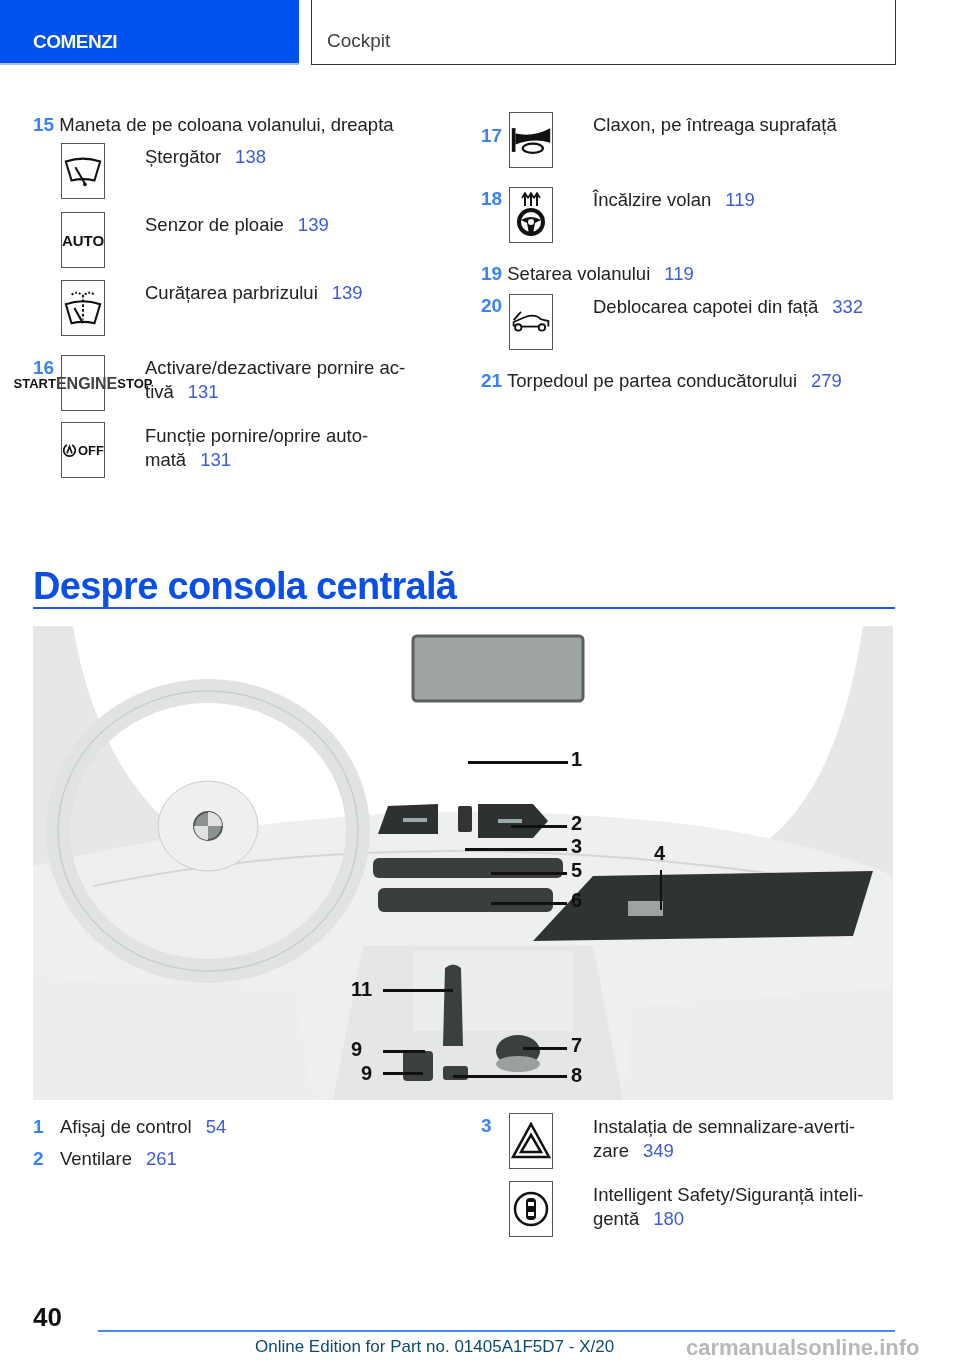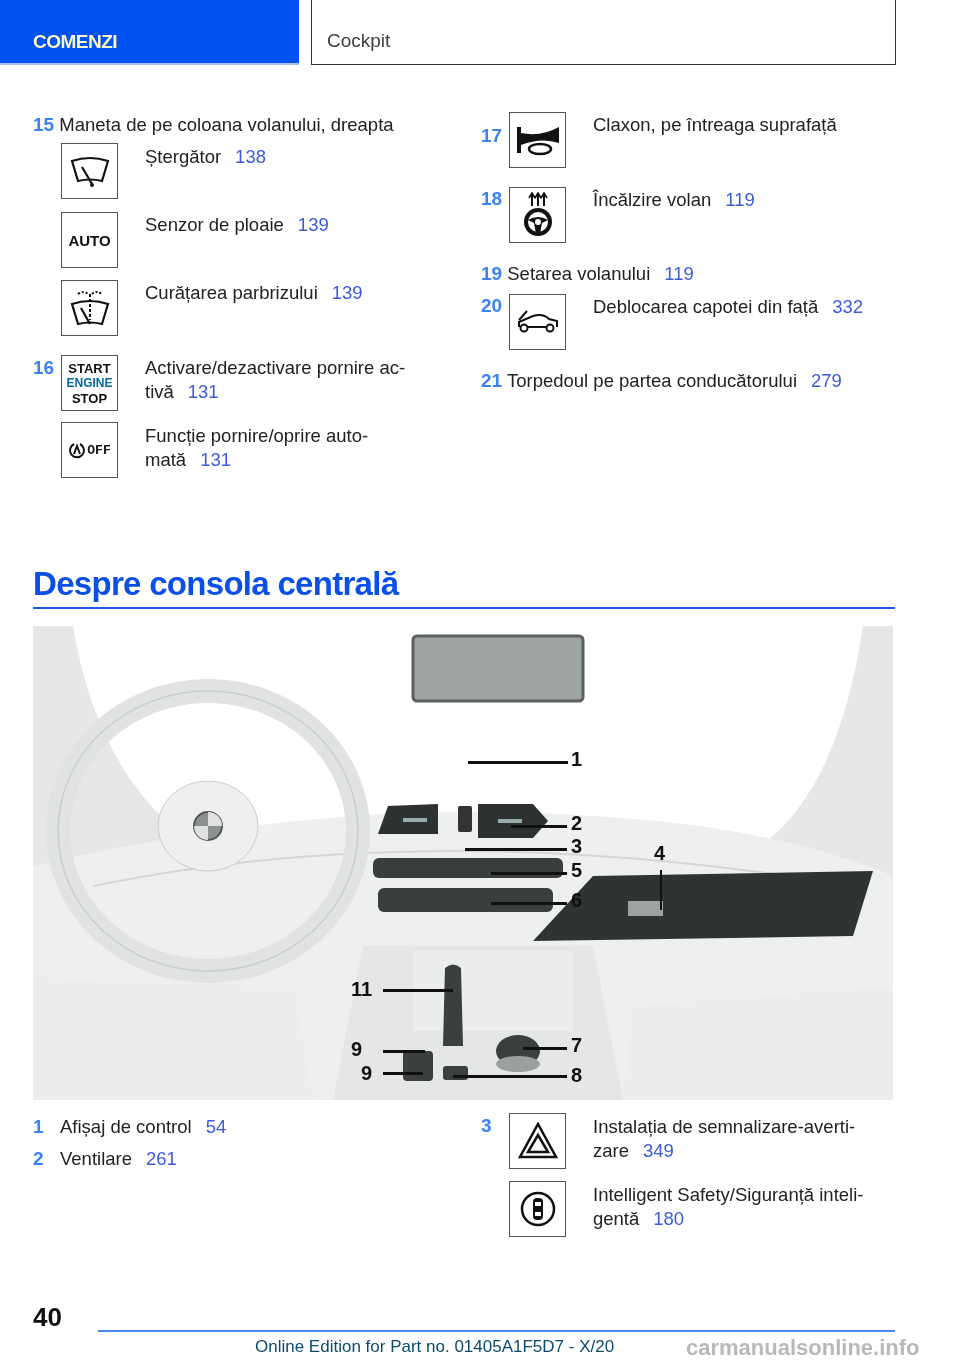--- a/index.html
+++ b/index.html
@@ -10,23 +10,23 @@
   .hdr-section { position: absolute; left: 0; top: 0; width: 299px; height: 65px; background: #0052f0; border-bottom: 2px solid #a9c1ef; }
   .hdr-section span { position: absolute; left: 33px; top: 31px; font-size: 19px; font-weight: bold; color: #fef9c3; letter-spacing: -0.5px; }
   .hdr-chapter { position: absolute; left: 311px; top: -2px; width: 585px; height: 67px; border: 1.5px solid #333; border-top: none; }
   .hdr-chapter span { position: absolute; left: 15px; top: 32px; font-size: 19px; color: #404040; }
 
   .num { font-weight: bold; font-size: 19px; color: #3b82f6; }
   .txt { font-size: 18.5px; color: #222; line-height: 24px; }
   .ref { color: #3b5bdb; margin-left: 14px; }
 
   .abs { position: absolute; }
-  .iconbox { position: absolute; width: 57px; height: 56px; border: 1.3px solid #555; background: #fff; display: flex; align-items: center; justify-content: center; }
-
-  .section-title { position: absolute; left: 33px; top: 565px; font-size: 33px; font-weight: bold; color: #0a4fe6; letter-spacing: -0.7px; }
+  .iconbox { position: absolute; width: 44px; height: 56px; border: 1.3px solid #555; background: #fff; display: flex; align-items: center; justify-content: center; }
+
+  .section-title { position: absolute; left: 33px; top: 565px; font-size: 38px; font-weight: bold; color: #0a4fe6; letter-spacing: -0.7px; }
   .section-rule { position: absolute; left: 33px; top: 607px; width: 862px; height: 2px; background: #1d5fe0; }
 
   .figure { position: absolute; left: 33px; top: 626px; width: 860px; height: 474px; background: #ececec; overflow: hidden; }
 
   .callout { position: absolute; font-size: 20px; font-weight: bold; color: #111; }
   .leader { position: absolute; height: 3px; background: #111; }
 
   .page-number { position: absolute; left: 33px; top: 1302px; font-size: 26px; font-weight: bold; color: #111; }
   .footer-rule { position: absolute; left: 98px; top: 1330px; width: 797px; height: 2px; background: #4a86f0; }
   .footer-text { position: absolute; left: 255px; top: 1337px; font-size: 17px; color: #0c4a6e; white-space: nowrap; }
@@ -71,36 +71,36 @@
       <path d="M4 18 Q22 12 40 18 L34 38 Q22 35 10 38 Z" fill="none" stroke="#111" stroke-width="2.2"></path>
       <line x1="22" y1="8" x2="22" y2="34" stroke="#111" stroke-width="2" stroke-dasharray="3 2"></line>
       <line x1="13" y1="22" x2="22" y2="38" stroke="#111" stroke-width="2.2"></line>
     </svg>
 </div>
 <div class="abs txt" style="left:145px; top:281px;">
   <span>Curățarea parbrizului</span><span class="ref">139</span>
 </div>
 
 <div class="abs num" style="left:33px; top:357px;">16</div>
-<div class="iconbox" style="left:61px; top:355px; flex-direction:column; line-height:15px;">
+<div class="iconbox" style="left:61px; top:355px; flex-direction:row; line-height:15px;">
   <span style="font-size:13px; font-weight:bold; color:#111;">START</span>
-  <span style="font-size:12px; font-weight:bold; color:#0369a1;">ENGINE</span>
+  <span style="font-size:16px; font-weight:bold; color:#404040;">ENGINE</span>
   <span style="font-size:13px; font-weight:bold; color:#111;">STOP</span>
 </div>
 <div class="abs txt" style="left:145px; top:356px;">
   <div>Activare/dezactivare pornire ac-</div>
   <div><span>tivă</span><span class="ref">131</span></div>
 </div>
 
 <div class="iconbox" style="left:61px; top:422px;">
   <svg width="18" height="18" viewBox="0 0 18 18">
       <path d="M6 3 A7 7 0 1 0 12 3" fill="none" stroke="#111" stroke-width="2"></path>
       <path d="M6 13 L9 5 L12 13" fill="none" stroke="#111" stroke-width="2"></path>
     </svg>
-  <span style="font-size:13px; font-weight:bold; color:#111; margin-left:1px;font-family:Liberation Mono, monospace;">OFF</span>
+  <span style="font-size:13px; font-weight:bold; color:#111; margin-left:1px;">OFF</span>
 </div>
 <div class="abs txt" style="left:145px; top:424px;">
   <div>Funcție pornire/oprire auto-</div>
   <div><span>mată</span><span class="ref">131</span></div>
 </div>
 
 <div class="abs num" style="left:481px; top:113px;margin-top:12px;">17</div>
 <div class="iconbox" style="left:509px; top:112px;">
   <svg width="46" height="34" viewBox="0 0 46 34">
       <rect x="2" y="4" width="4" height="26" fill="#111"></rect>

